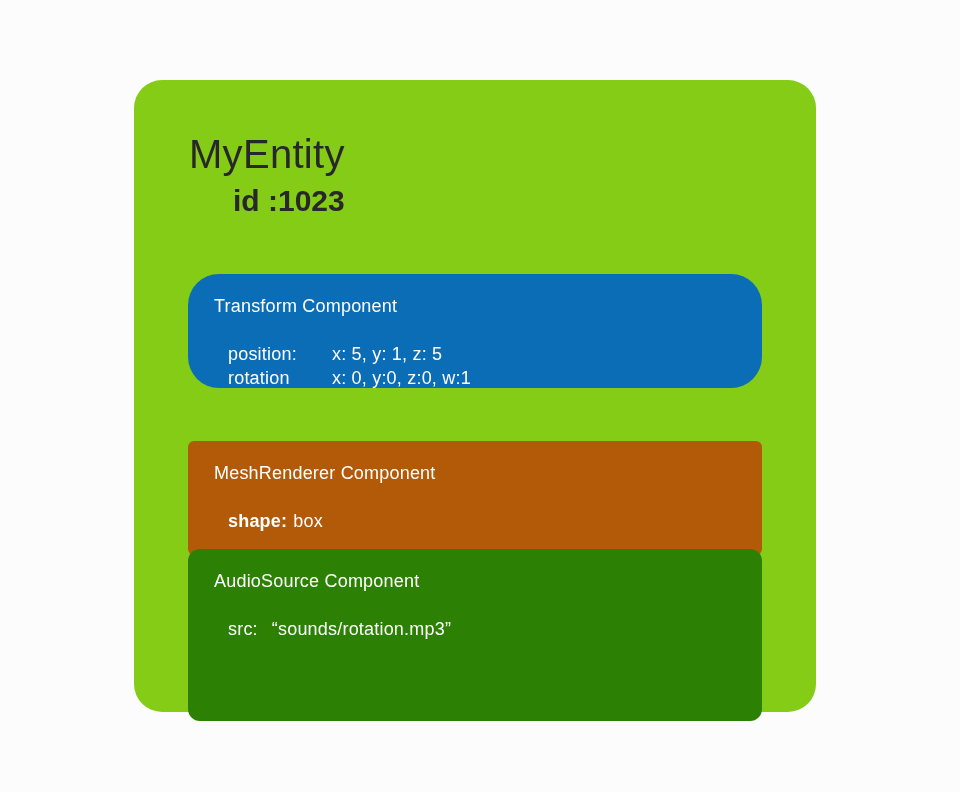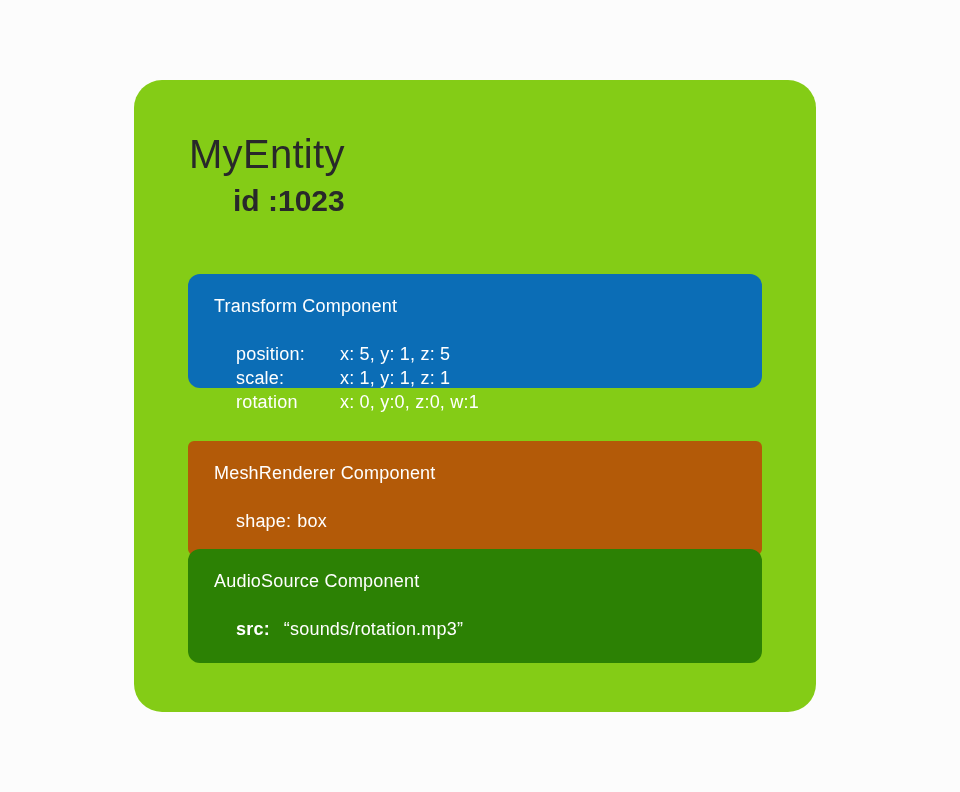--- a/index.html
+++ b/index.html
@@ -42,64 +42,60 @@
     font-weight: 700;
     color: #28282a;
   }
   .comp {
     position: absolute;
     left: 54px;
     width: 574px;
     border-radius: 12px;
     color: #ffffff;
   }
-  .comp-transform { top: 194px; height: 114px; }
+  .comp-transform { top: 194px; height: 114px; border-radius: 31px; }
   .comp-mesh      { top: 361px; height: 114px; border-radius: 6px; }
-  .comp-audio     { top: 469px; height: 114px; }
+  .comp-audio     { top: 469px; height: 172px; }
   .comp-title {
     position: absolute;
     left: 26px;
     top: 20px;
     font-size: 18px;
     line-height: 24px;
     font-weight: 400;
     letter-spacing: 0.2px;
   }
   .comp-rows {
     position: absolute;
-    left: 48px;
+    left: 40px;
     top: 68px;
     font-size: 18px;
     line-height: 24px;
     letter-spacing: 0.2px;
   }
   .prop-row { display: flex; }
   .cols .prop-label { width: 104px; flex: 0 0 104px; }
-  .inline-sm .prop-label { margin-right: 6px; }
-  .inline-md .prop-label { margin-right: 14px; font-weight: bold; }
+  .inline-sm .prop-label { margin-right: 6px; font-weight: bold; }
+  .inline-md .prop-label { margin-right: 14px; }
 </style>
 </head>
 <body>
 
 <div class="entity-card">
 
   <div class="entity-title">MyEntity</div>
 
   <div class="entity-id">id :1023</div>
 
   <div class="comp comp-transform" style="background: rgb(11, 109, 182);">
     <div class="comp-title">Transform Component</div>
     <div class="comp-rows cols">
       <div class="prop-row">
         <span class="prop-label">position:</span>
         <span class="prop-value">x: 5, y: 1, z: 5</span>
-      </div>
-      <div class="prop-row">
-        <span class="prop-label">scale:</span>
-        <span class="prop-value">x: 1, y: 1, z: 1</span>
       </div>
       <div class="prop-row">
         <span class="prop-label">rotation</span>
         <span class="prop-value">x: 0, y:0, z:0, w:1</span>
       </div>
     </div>
   </div>
 
   <div class="comp comp-mesh" style="background: rgb(179, 90, 8);">
     <div class="comp-title">MeshRenderer Component</div>

